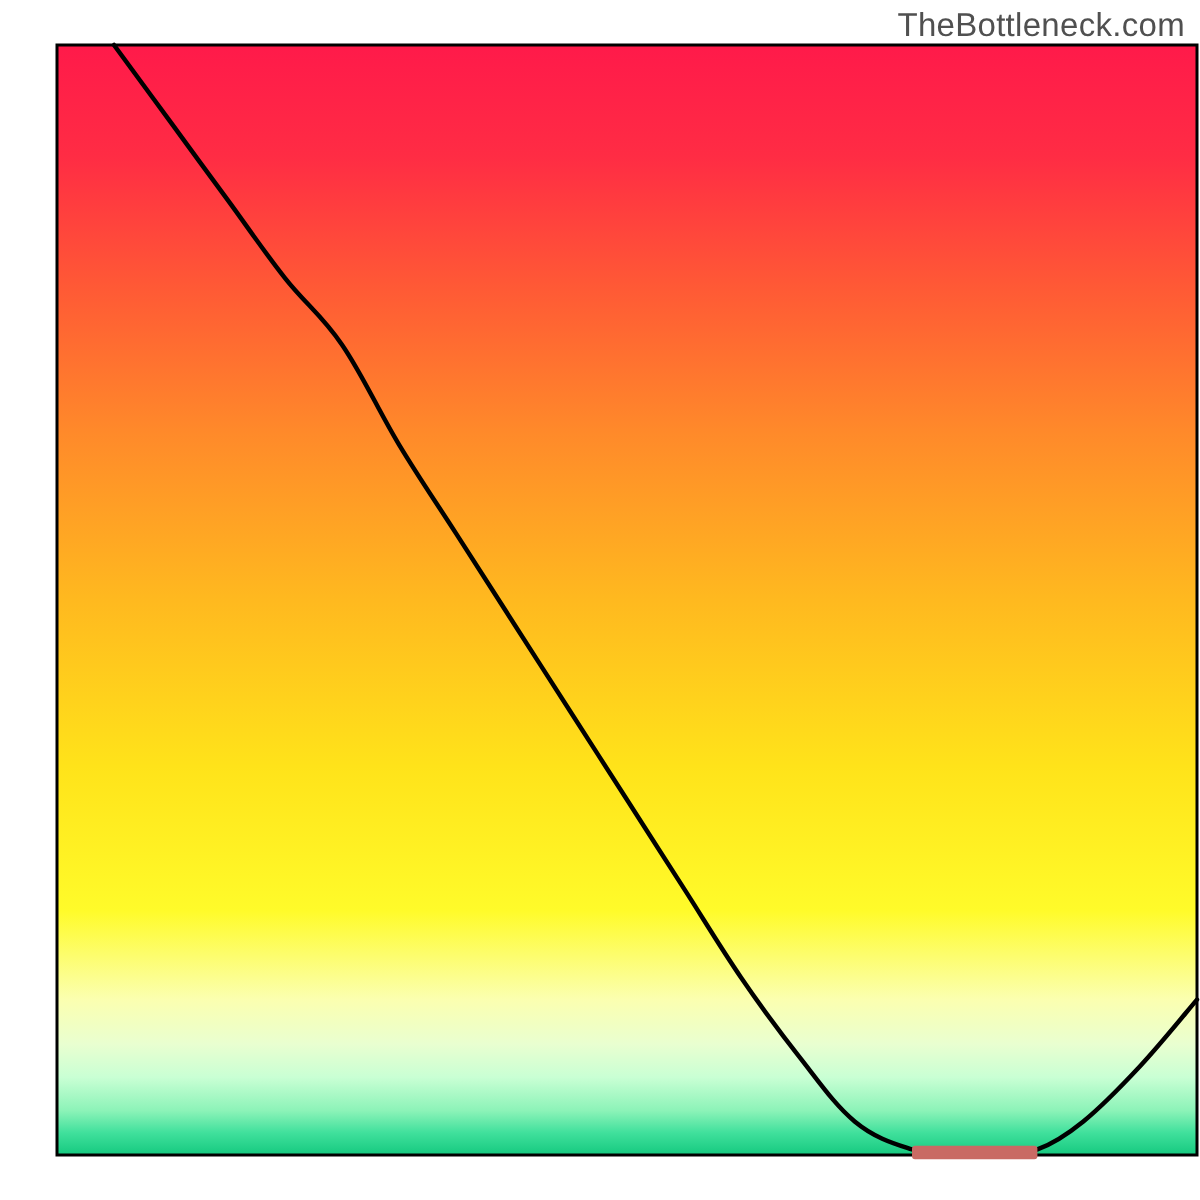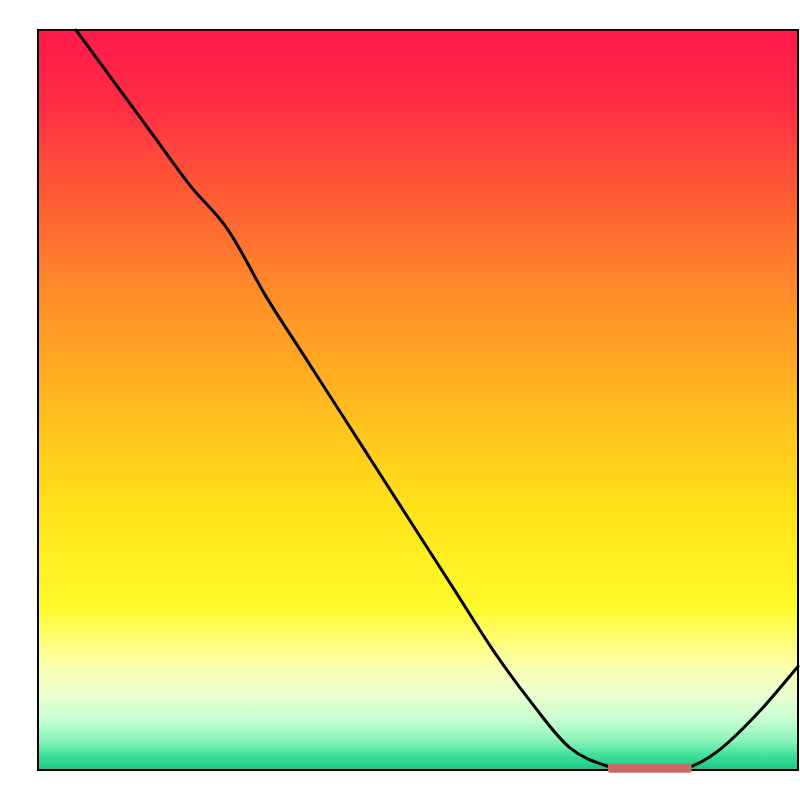--- a/index.html
+++ b/index.html
@@ -27,20 +27,21 @@
     z-index: 10;
   }
   svg {
     display: block;
   }
 </style>
 </head>
 <body>
 
 <div class="wrap">
+  <div class="watermark">TheBottleneck.com</div>
   <svg id="plot" width="800" height="800">
       <defs>
         <linearGradient id="bg-grad" x1="0" y1="0" x2="0" y2="1">
           <stop offset="0%" stop-color="#ff1a4a"></stop>
           <stop offset="10%" stop-color="#ff2c44"></stop>
           <stop offset="22%" stop-color="#ff5a35"></stop>
           <stop offset="35%" stop-color="#ff8a2a"></stop>
           <stop offset="50%" stop-color="#ffb91f"></stop>
           <stop offset="65%" stop-color="#ffe31a"></stop>
           <stop offset="78%" stop-color="#fffb2a"></stop>

